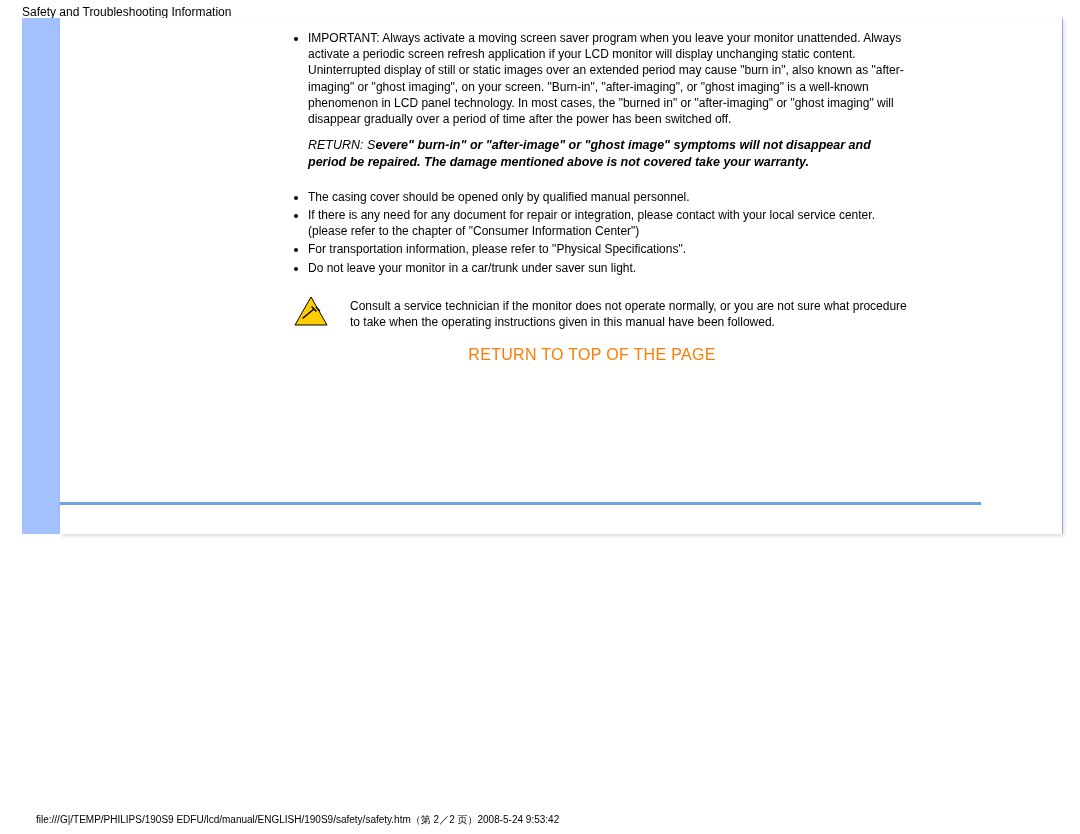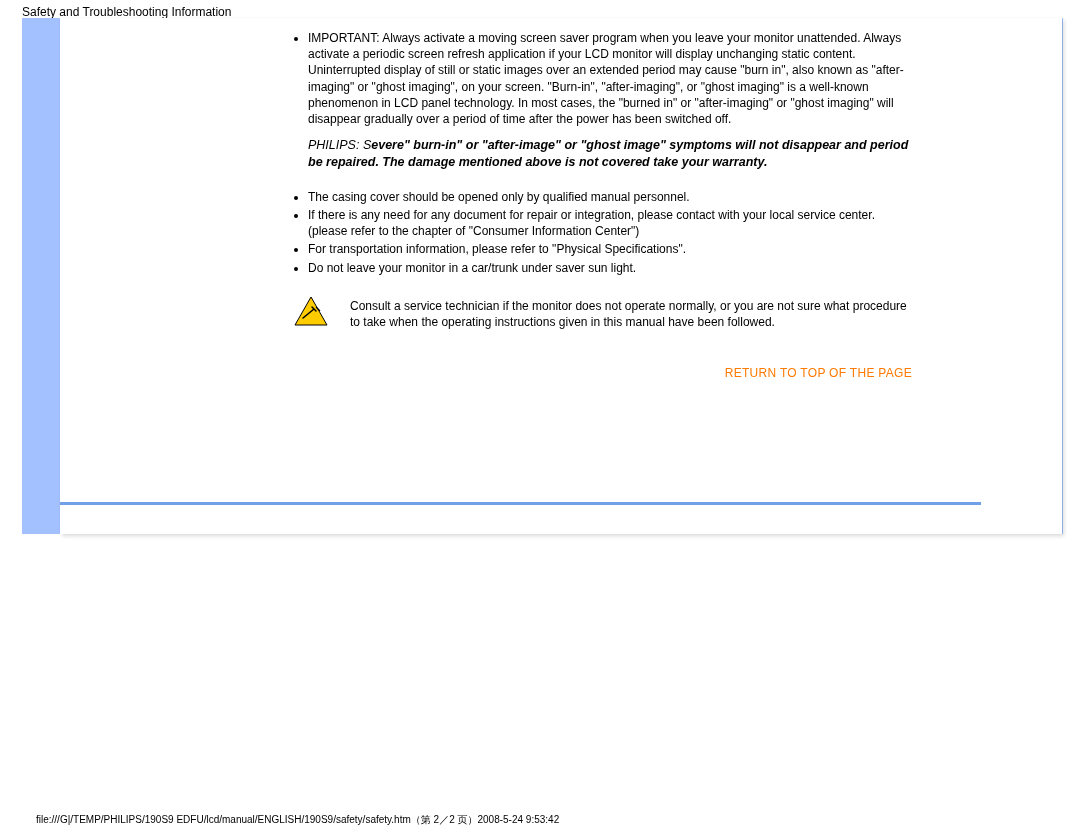--- a/index.html
+++ b/index.html
@@ -80,24 +80,24 @@
     width: 34px;
     height: 30px;
   }
   .tech-text {
     font-size: 12px;
     line-height: 1.35;
     padding-top: 2px;
   }
   .return-link {
     display: block;
-    text-align: right;
+    text-align: center;
     color: #ff7a00;
-    font-size: 12px;
-    margin-top: 36px;
+    font-size: 16px;
+    margin-top: 16px;
     text-decoration: none;
     letter-spacing: 0.3px;
   }
   .bottom-border {
     position: absolute;
     left: 38px;
     width: 921px;
     top: 484px;
     height: 3px;
     background: #6fa0e8;
@@ -117,21 +117,21 @@
 
 <div class="blue-bg">
   <div class="white-panel">
     <div class="content-wrap">
 
       <ul class="bullets">
         <li>IMPORTANT: Always activate a moving screen saver program when you leave your monitor unattended. Always activate a periodic screen refresh application if your LCD monitor will display unchanging static content. Uninterrupted display of still or static images over an extended period may cause "burn in", also known as "after-imaging" or "ghost imaging", on your screen. "Burn-in", "after-imaging", or "ghost imaging" is a well-known phenomenon in LCD panel technology. In most cases, the "burned in" or "after-imaging" or "ghost imaging" will disappear gradually over a period of time after the power has been switched off.</li>
       </ul>
 
       <div class="warning-block">
-        <span class="not-bold">PHILIPS: S</span><span>evere" burn-in" or "after-image" or "ghost image" symptoms will </span><span>not</span><span> disappear and </span><span>period</span><span> be repaired. The damage mentioned above is not covered take your warranty.</span>
+        <span class="not-bold">RETURN: S</span><span>evere" burn-in" or "after-image" or "ghost image" symptoms will </span><span>not</span><span> disappear and </span><span>period</span><span> be repaired. The damage mentioned above is not covered take your warranty.</span>
       </div>
 
 
       <ul class="bullets">
         <li>The casing cover should be opened only by qualified manual personnel.</li>
         <li>If there is any need for any document for repair or integration, please contact with your local service center. (please refer to the chapter of "Consumer Information Center")</li>
         <li>For transportation information, please refer to "Physical Specifications".</li>
         <li>Do not leave your monitor in a car/trunk under saver sun light.</li>
       </ul>
 

